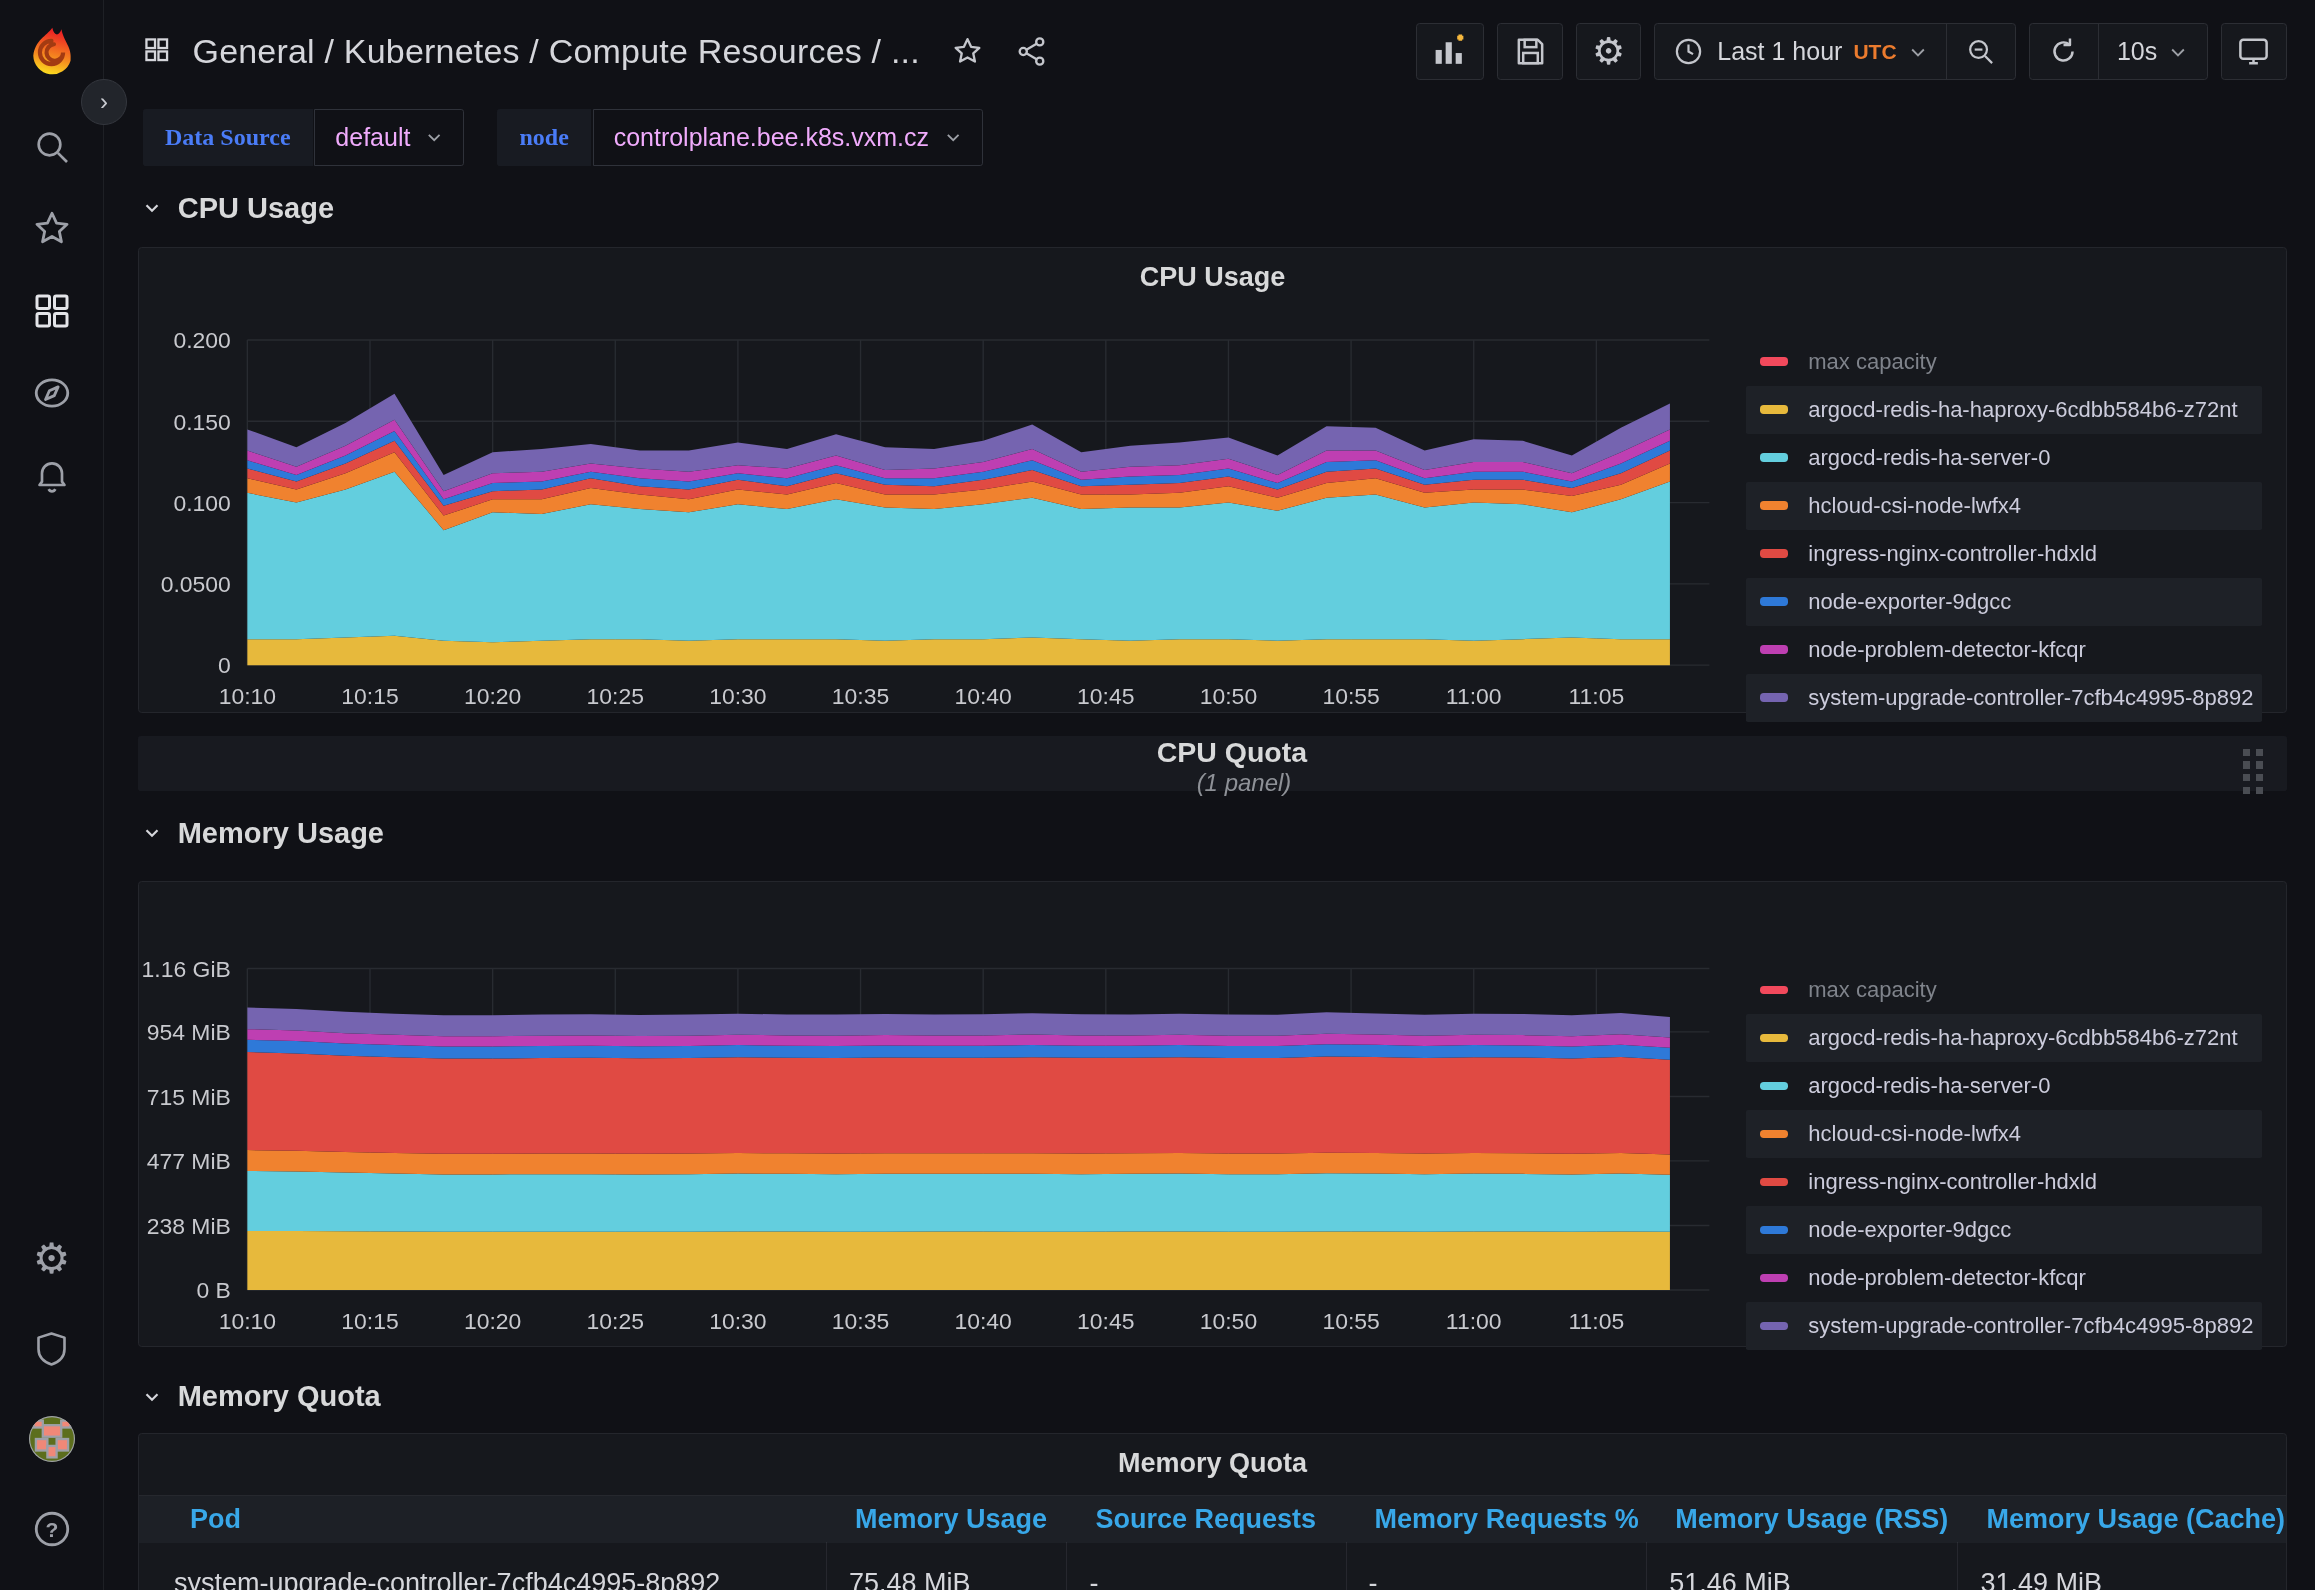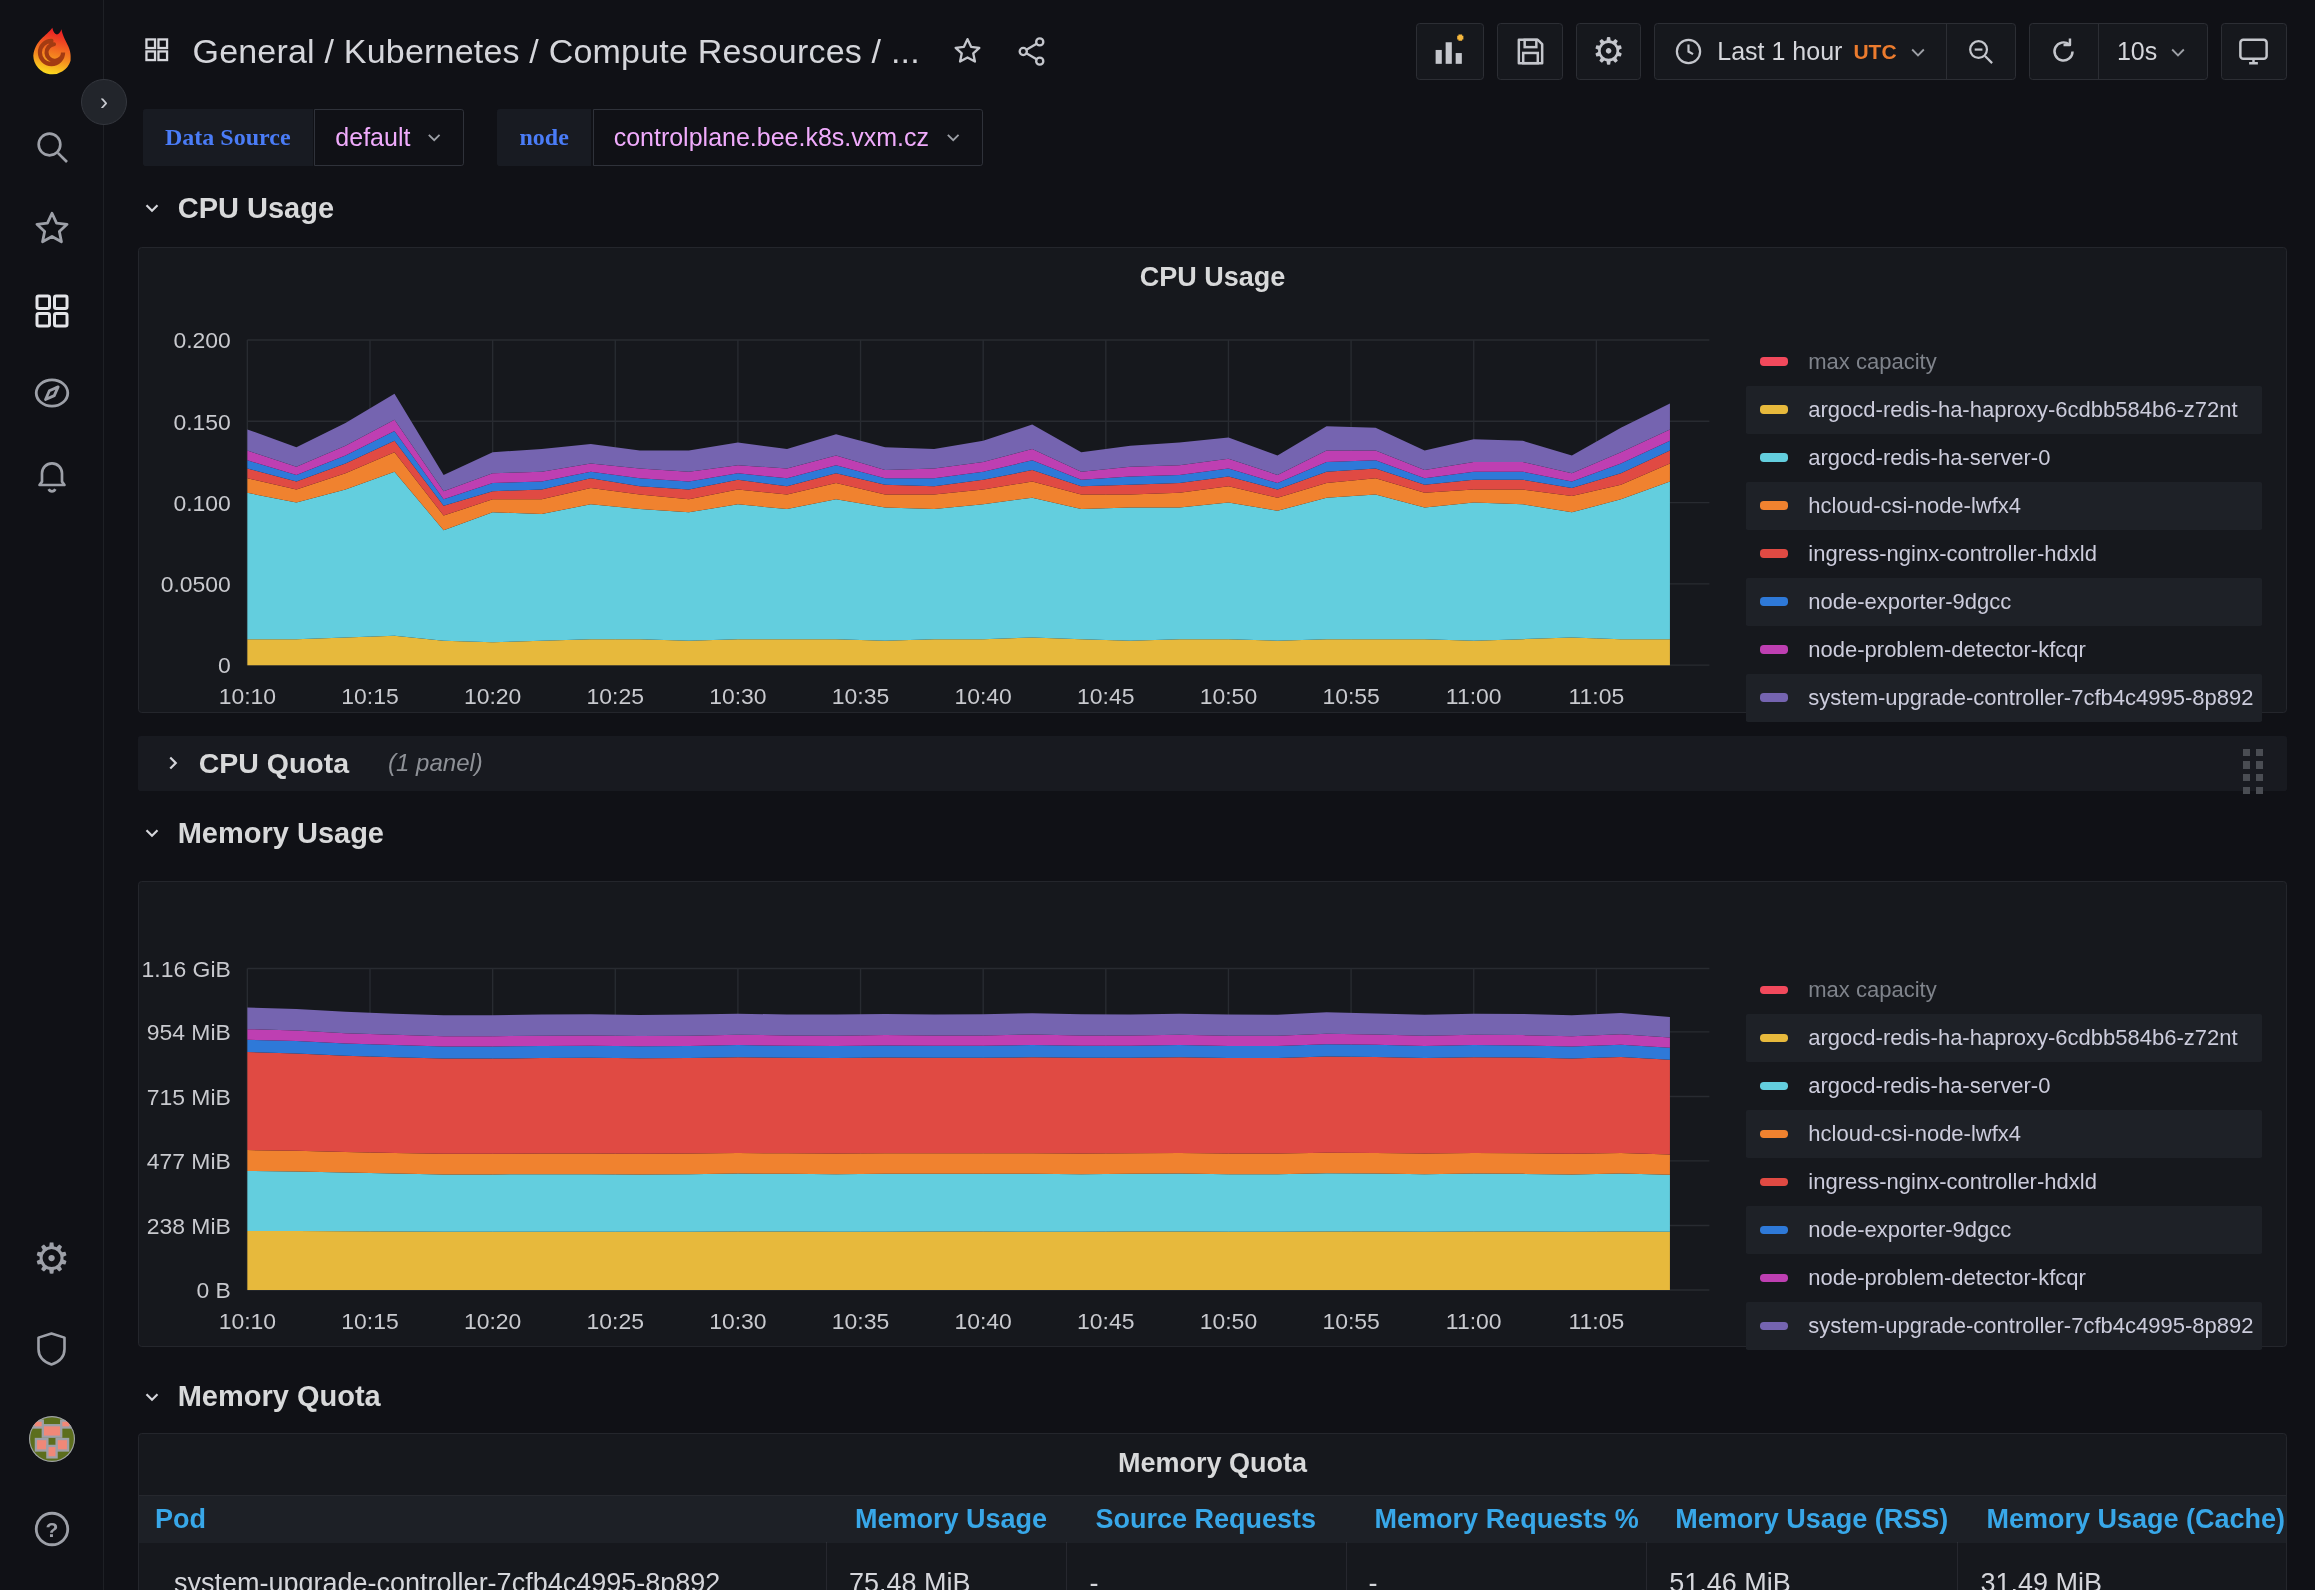--- a/index.html
+++ b/index.html
@@ -40,21 +40,21 @@
   .filters { margin:5.5px 0 0 39px; display:flex; align-items:center; gap:33px; height:57px; }
   .fgroup { display:flex; height:57px; }
   .flabel { background:#181B22; color:#4A7CF7; font-weight:700; font-size:24px; display:flex; align-items:center; padding:0 22px; border-radius:2.8px 0 0 2.8px; cursor:pointer;font-family:Liberation Serif, serif; }
   .fvalue { border:0.9px solid #2F323A; border-radius:0 2.8px 2.8px 0; display:flex; align-items:center; gap:14.7px; padding:0 20px; font-size:25px; color:#f0abfc; cursor:pointer; margin-left:1.8px; }
 
   
   .section-hdr { display:flex; align-items:center; margin:23px 0 0 37px; height:39px; cursor:pointer; }
   .section-hdr .stitle { font-size:29px; font-weight:700; color:#D8D9DA; margin-left:14.7px; }
   .panels-count { font-size:24px; font-style:italic; color:#8E9197; margin-left:39px; }
 
-  .collapsed-row { position:relative; width:2149px; height:55px; margin:23px 0 0 34px; background:#181A20; border-radius:2.8px; display:flex; align-items:center; padding-left:24px; cursor:pointer; }
+  .collapsed-row { position:relative; width:2149px; height:55px; margin:23px 0 0 34px; background:#181A20; border-radius:2.8px; display:flex; align-items:center; padding-left:24px; cursor:pointer;flex-direction:column; }
   .collapsed-row .stitle { font-size:28.5px; font-weight:700; color:#D8D9DA; margin-left:14.7px; }
   .drag-dots { position:absolute; right:24px; top:13px; display:grid; grid-template-columns:repeat(2,7.3px); grid-auto-rows:7.3px; gap:5.5px; cursor:grab; }
   .drag-dots i { background:#4A4D53; width:7.3px; height:7.3px; display:block; }
 
   
   .panel { position:relative; width:2149px; background:#16181D; border:0.9px solid #24262C; border-radius:3.7px; margin-left:34px; }
   .panel.chart-panel { height:466px; }
   .panel-title { position:absolute; top:14.7px; left:0; width:100%; text-align:center; font-size:27px; font-weight:700; color:#D8D9DA; cursor:pointer; }
   svg.chart { position:absolute; left:0; top:0; }
   .legend { position:absolute; width:516px; }
@@ -65,21 +65,21 @@
   .lg-label.dim { color:#7F838B; }
 
   
   .panel.table-panel { height:239px; margin-top:16.5px; overflow:hidden; }
   .tbl-hdr-row { position:absolute; top:61px; left:0; width:100%; height:48px; background:#1D2026; border-top:0.9px solid #26282E; display:flex; }
   .tbl-data-row { position:absolute; top:108px; left:0; width:100%; height:83px; display:flex; }
   .tbl-cell { display:flex; align-items:center; font-size:27px; overflow:hidden; }
   .tbl-hdr-row .tbl-cell { color:#38A7E8; font-weight:700; padding-left:29px; cursor:pointer; }
   .tbl-data-row .tbl-cell { color:#D5D6DB; padding-left:22px; border-left:0.9px solid rgba(204,204,220,0.09); }
   .tbl-data-row .tbl-cell:first-child { border-left:none; padding-left:35px; }
-  .tbl-hdr-row .tbl-cell:first-child { padding-left:16px; }
+  .tbl-hdr-row .tbl-cell:first-child { padding-left:51px; }
 </style>
 </head>
 <body>
 
 <div class="app">
 
   <aside class="sidebar">
     <div class="side-logo">
       <svg viewBox="0 0 64 64" width="53" height="53">
         <defs>

